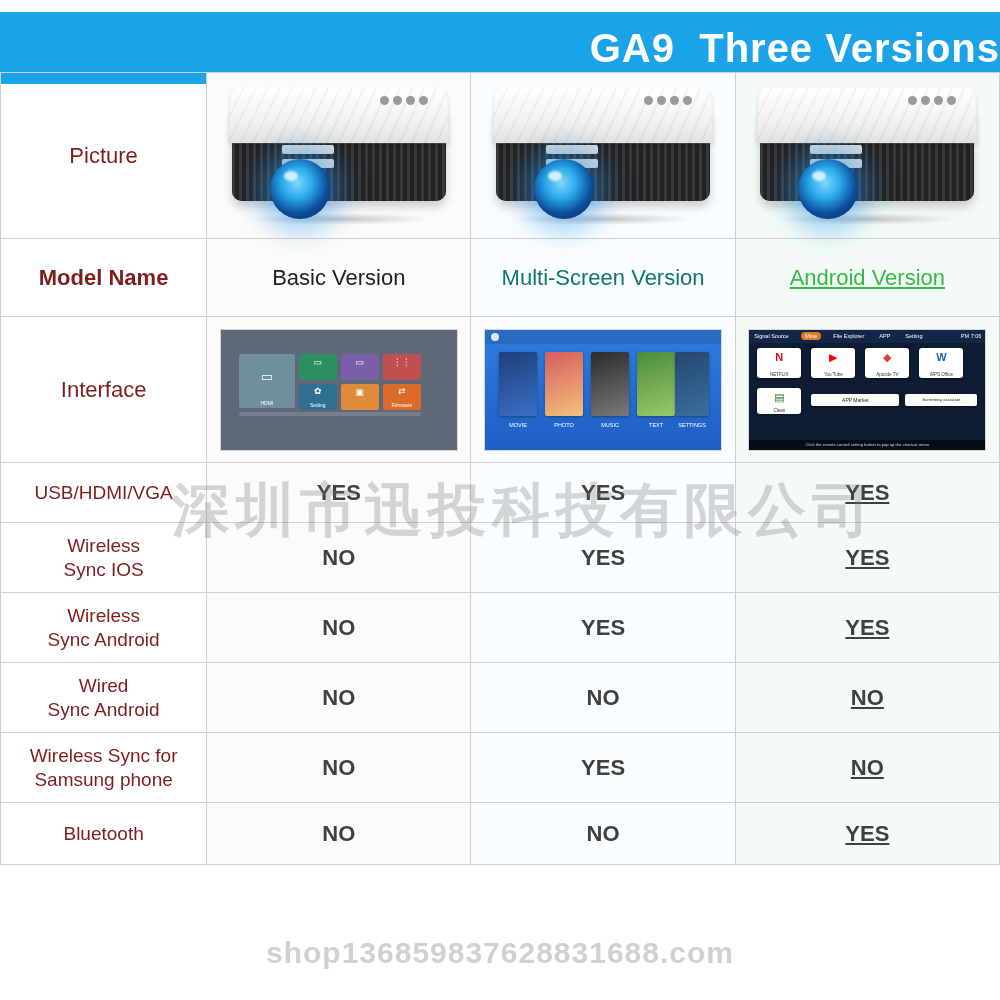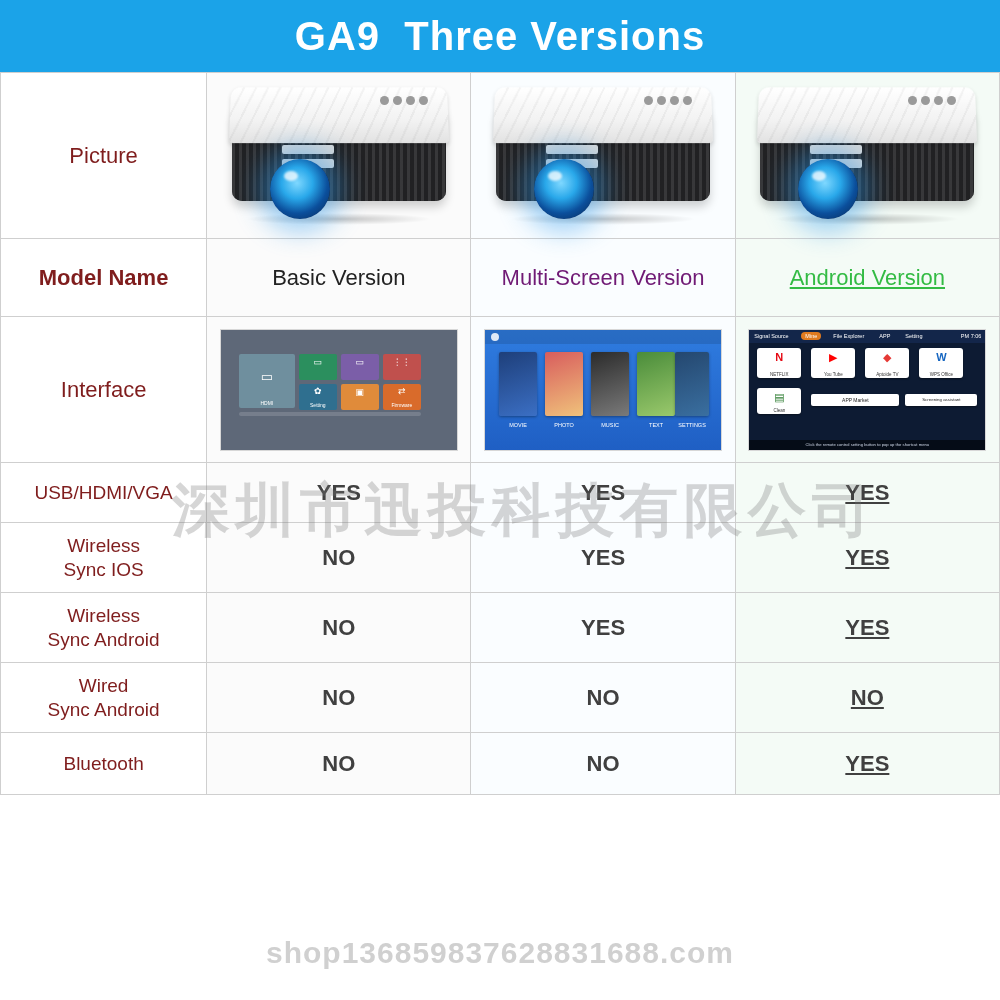--- a/index.html
+++ b/index.html
@@ -14,27 +14,27 @@
   #page {
     position: relative;
     width: 1000px;
     height: 1000px;
     background: #ffffff;
   }
 
   
   .banner {
     position: absolute;
-    top: 0; left: 0;
+    top: 12px; left: 0;
     width: 1000px;
     height: 72px;
     background: #1ba3e8;
     display: flex;
     align-items: center;
-    justify-content: center;
+    justify-content: flex-end;
   }
   .banner-title {
     color: #ffffff;
     font-size: 40px;
     font-weight: bold;
     letter-spacing: 1px;
     white-space: pre;
   }
 
   
@@ -67,21 +67,21 @@
     font-size: 22px;
     font-weight: bold;
     color: #404040;
   }
   .cell-a { background: #fbfbfb; }
   .cell-b { background: #fafdff; }
   .cell-c { background: #f4fbf6; text-decoration: underline; }
 
   .model-name { font-size: 22px; }
   .model-basic { color: #222222; }
-  .model-multi { color: #701a75; }
+  .model-multi { color: #0f766e; }
   .model-android { color: #33bb44; }
 
   
   .proj-wrap {
     position: relative;
     width: 230px;
     height: 150px;
     margin: 0 auto;
   }
   .proj-body {
@@ -505,20 +505,27 @@
 
 
       <tr style="height:70px;">
         <td class="lbl" style="white-space:pre-line;">Wired
 Sync Android</td>
         <td class="cell-a val">NO</td>
         <td class="cell-b val">NO</td>
         <td class="cell-c val">NO</td>
       </tr>
 
+      <tr style="height:70px;">
+        <td class="lbl" style="white-space:pre-line;">Wireless Sync for
+Samsung phone</td>
+        <td class="cell-a val">NO</td>
+        <td class="cell-b val">YES</td>
+        <td class="cell-c val">NO</td>
+      </tr>
 
       <tr style="height:62px;">
         <td class="lbl">Bluetooth</td>
         <td class="cell-a val">NO</td>
         <td class="cell-b val">NO</td>
         <td class="cell-c val">YES</td>
       </tr>
 
     </tbody>
   </table>

